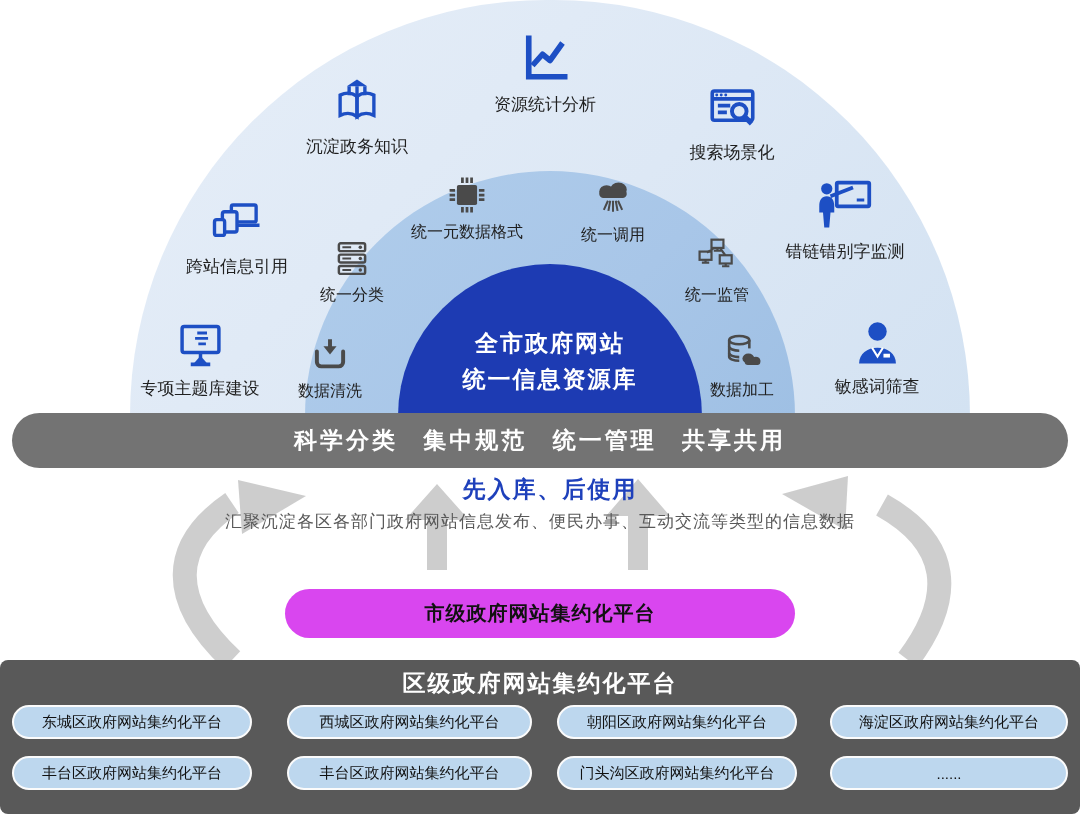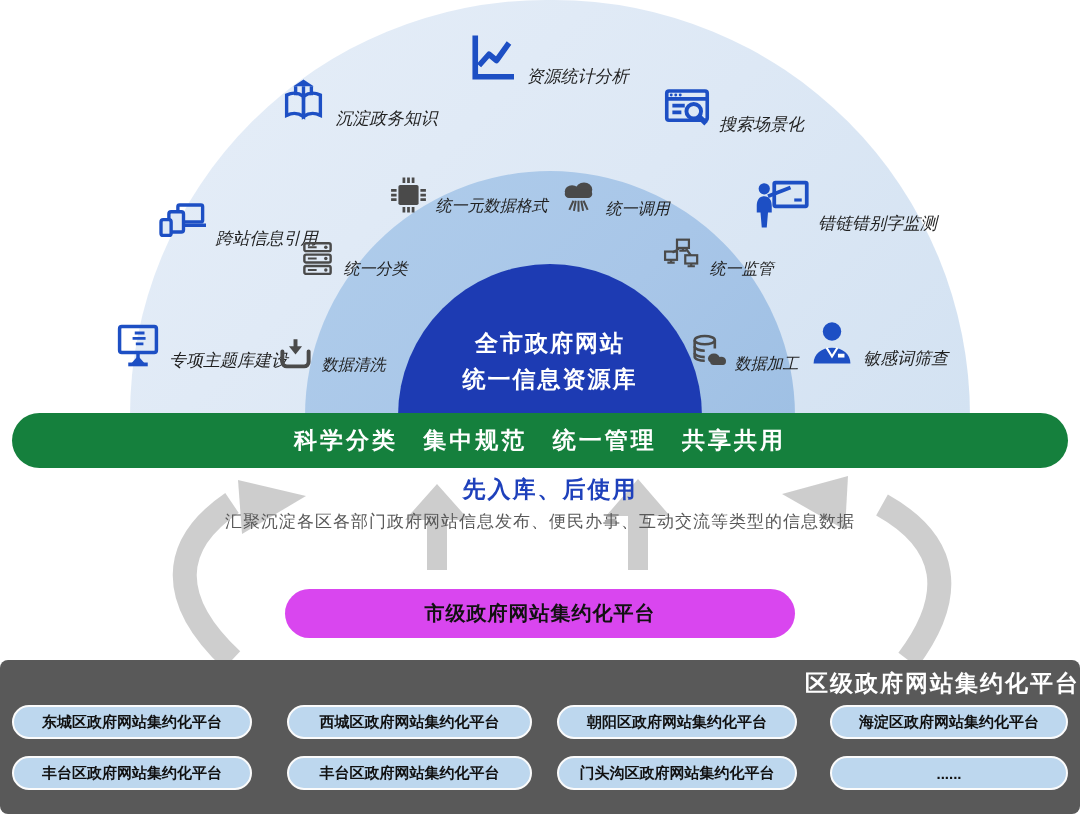--- a/index.html
+++ b/index.html
@@ -14,49 +14,49 @@
   .arc-middle{left:305px;top:171px;width:490px;height:245px;
     border-radius:245px 245px 0 0;
     background:linear-gradient(135deg,#b0cdeb 0%,#a8c6e8 60%,#9fc0e4 100%);}
   .arc-inner{left:398px;top:264px;width:304px;height:152px;
     border-radius:152px 152px 0 0;background:#1d3bb3;}
 
   .center-title{position:absolute;left:550px;top:326px;transform:translateX(-50%);
     color:#fff;font-size:23px;font-weight:bold;text-align:center;line-height:1.55;
     white-space:nowrap;letter-spacing:2px;}
 
-  .item{position:absolute;transform:translateX(-50%);display:flex;flex-direction:row;
-    align-items:flex-end;gap:5px;white-space:nowrap;font-style:italic;}
+  .item{position:absolute;transform:translateX(-50%);display:flex;flex-direction:column;
+    align-items:center;gap:5px;white-space:nowrap;}
   .item .lb{font-size:17px;color:#1f1f1f;font-weight:500;}
   .item.mid .lb{font-size:16px;}
 
   
   .banner{position:absolute;left:12px;right:12px;top:413px;height:55px;border-radius:28px;
-    background:#15803d;display:flex;align-items:center;justify-content:center;
+    background:#737373;display:flex;align-items:center;justify-content:center;
     color:#fff;font-size:23px;font-weight:bold;letter-spacing:3px;word-spacing:16px;z-index:3;}
 
   
   .slogan{position:absolute;left:0;right:0;top:474px;text-align:center;
     color:#1e40bb;font-size:23px;font-weight:bold;letter-spacing:2px;z-index:3;margin-left:20px;}
   .subtitle{position:absolute;left:0;right:0;top:510px;text-align:center;
     color:#595959;font-size:17px;letter-spacing:1px;z-index:3;}
 
   
   .city-pill{position:absolute;left:285px;top:589px;width:510px;height:49px;border-radius:25px;
     background:#d946ef;display:flex;align-items:center;justify-content:center;
     font-size:20px;font-weight:bold;color:#111;letter-spacing:1px;z-index:3;}
 
   
   .panel{position:absolute;left:0;right:0;top:660px;height:154px;background:#595959;
     border-radius:8px;z-index:3;}
-  .panel-title{position:absolute;left:0;right:0;top:8px;text-align:right;color:#fff;
+  .panel-title{position:absolute;left:0;right:0;top:8px;text-align:center;color:#fff;
     font-size:23px;font-weight:bold;letter-spacing:2px;}
   .dist-btn{position:absolute;height:34px;border-radius:17px;background:#bdd7ee;
     border:2px solid #fbfbfb;box-sizing:border-box;display:flex;align-items:center;
-    justify-content:center;font-size:15px;font-weight:bold;color:#111;white-space:nowrap;}
+    justify-content:center;font-size:15px;font-weight:normal;color:#111;white-space:nowrap;}
 
   
   #arrows{position:absolute;left:0;top:0;z-index:2;pointer-events:none;}
   svg.icon{display:block;}
 </style>
 </head>
 <body>
 
 <div id="canvas">
 

